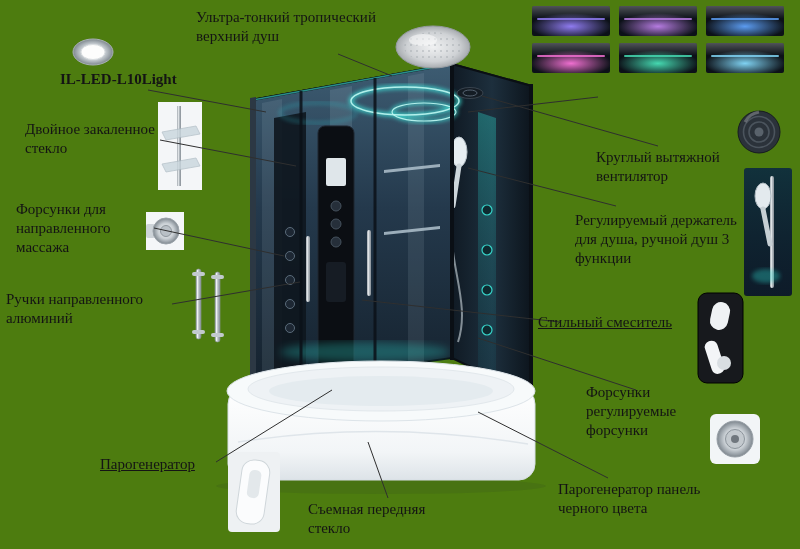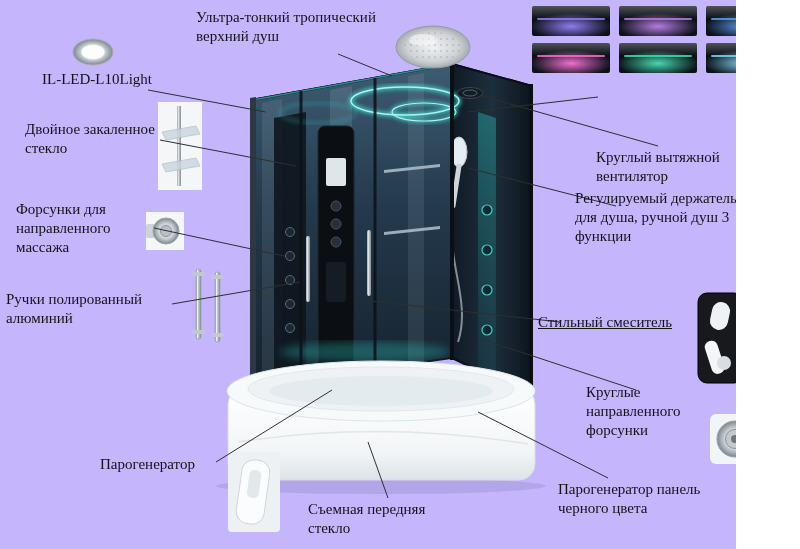--- a/index.html
+++ b/index.html
@@ -1,16 +1,16 @@
 <!DOCTYPE html>
 <html><head>
 <meta charset="utf-8">
 <style>
   html,body{margin:0;padding:0;background:#ffffff;}
-  #stage{position:relative;width:736px;height:549px;background:#c4b5fd;overflow:hidden;
+  #stage{position:relative;width:800px;height:549px;background:#4d7c0f;overflow:hidden;
          font-family:"Liberation Serif", serif;}
   .label{position:absolute;font-size:15px;line-height:1.28;color:#141414;}
   .nowrap{white-space:nowrap;}
   .art{position:absolute;left:0;top:0;}
   .led-grid{position:absolute;left:532px;top:6px;display:grid;
             grid-template-columns:repeat(3,78px);gap:7px 9px;}
   .swatch{height:30px;background:#0c1118;border-radius:2px;position:relative;overflow:hidden;}
   .swatch::before{content:"";position:absolute;inset:0;
       background:linear-gradient(180deg,rgba(255,255,255,.28),rgba(255,255,255,0) 42%),
                  radial-gradient(65% 55% at 50% 68%, var(--c,#5b9bf0), rgba(0,0,0,0) 80%);}
@@ -249,36 +249,36 @@
     <div class="swatch" style="--c: #8f7bf0;"></div>
     <div class="swatch" style="--c: #b57be0;"></div>
     <div class="swatch" style="--c: #5b9bf0;"></div>
     <div class="swatch" style="--c: #ef6fd0;"></div>
     <div class="swatch" style="--c: #45d8b0;"></div>
     <div class="swatch" style="--c: #7fd2f2;"></div>
   </div>
 
   <div class="label" style="left:196px;top:8px;width:218px;">Ультра-тонкий тропический верхний душ</div>
 
-  <div class="label nowrap" style="left:42px;top:70px;">IL-LED-L10Light</div>
+  <div class="label nowrap" style="left:60px;top:70px;font-weight:bold;">IL-LED-L10Light</div>
 
 
   <div class="label" style="left:16px;top:200px;width:112px;">Форсунки для направленного массажа</div>
 
   <div class="label" style="left:25px;top:120px;width:130px;">Двойное закаленное стекло</div>
 
-  <div class="label" style="left:6px;top:290px;width:165px;">Ручки полированный алюминий</div>
-
-  <div class="label nowrap" style="left:100px;top:455px;">Парогенератор</div>
+  <div class="label" style="left:6px;top:290px;width:165px;">Ручки направленного алюминий</div>
+
+  <div class="label nowrap" style="left:100px;top:455px;text-decoration:underline;">Парогенератор</div>
 
   <div class="label" style="left:596px;top:148px;width:150px;">Круглый вытяжной вентилятор</div>
 
-  <div class="label" style="left:575px;top:189px;width:168px;">Регулируемый держатель для душа, ручной душ 3 функции</div>
+  <div class="label" style="left:575px;top:211px;width:168px;">Регулируемый держатель для душа, ручной душ 3 функции</div>
 
   <div class="label nowrap" style="left:538px;top:313px;text-decoration:underline;">Стильный смеситель</div>
 
-  <div class="label" style="left:586px;top:383px;width:112px;">Круглые направленного форсунки</div>
+  <div class="label" style="left:586px;top:383px;width:112px;">Форсунки регулируемые форсунки</div>
 
   <div class="label" style="left:308px;top:500px;width:145px;">Съемная передняя стекло</div>
 
   <div class="label" style="left:558px;top:480px;width:158px;">Парогенератор панель черного цвета</div>
 
 </div>
 
 </body></html>

